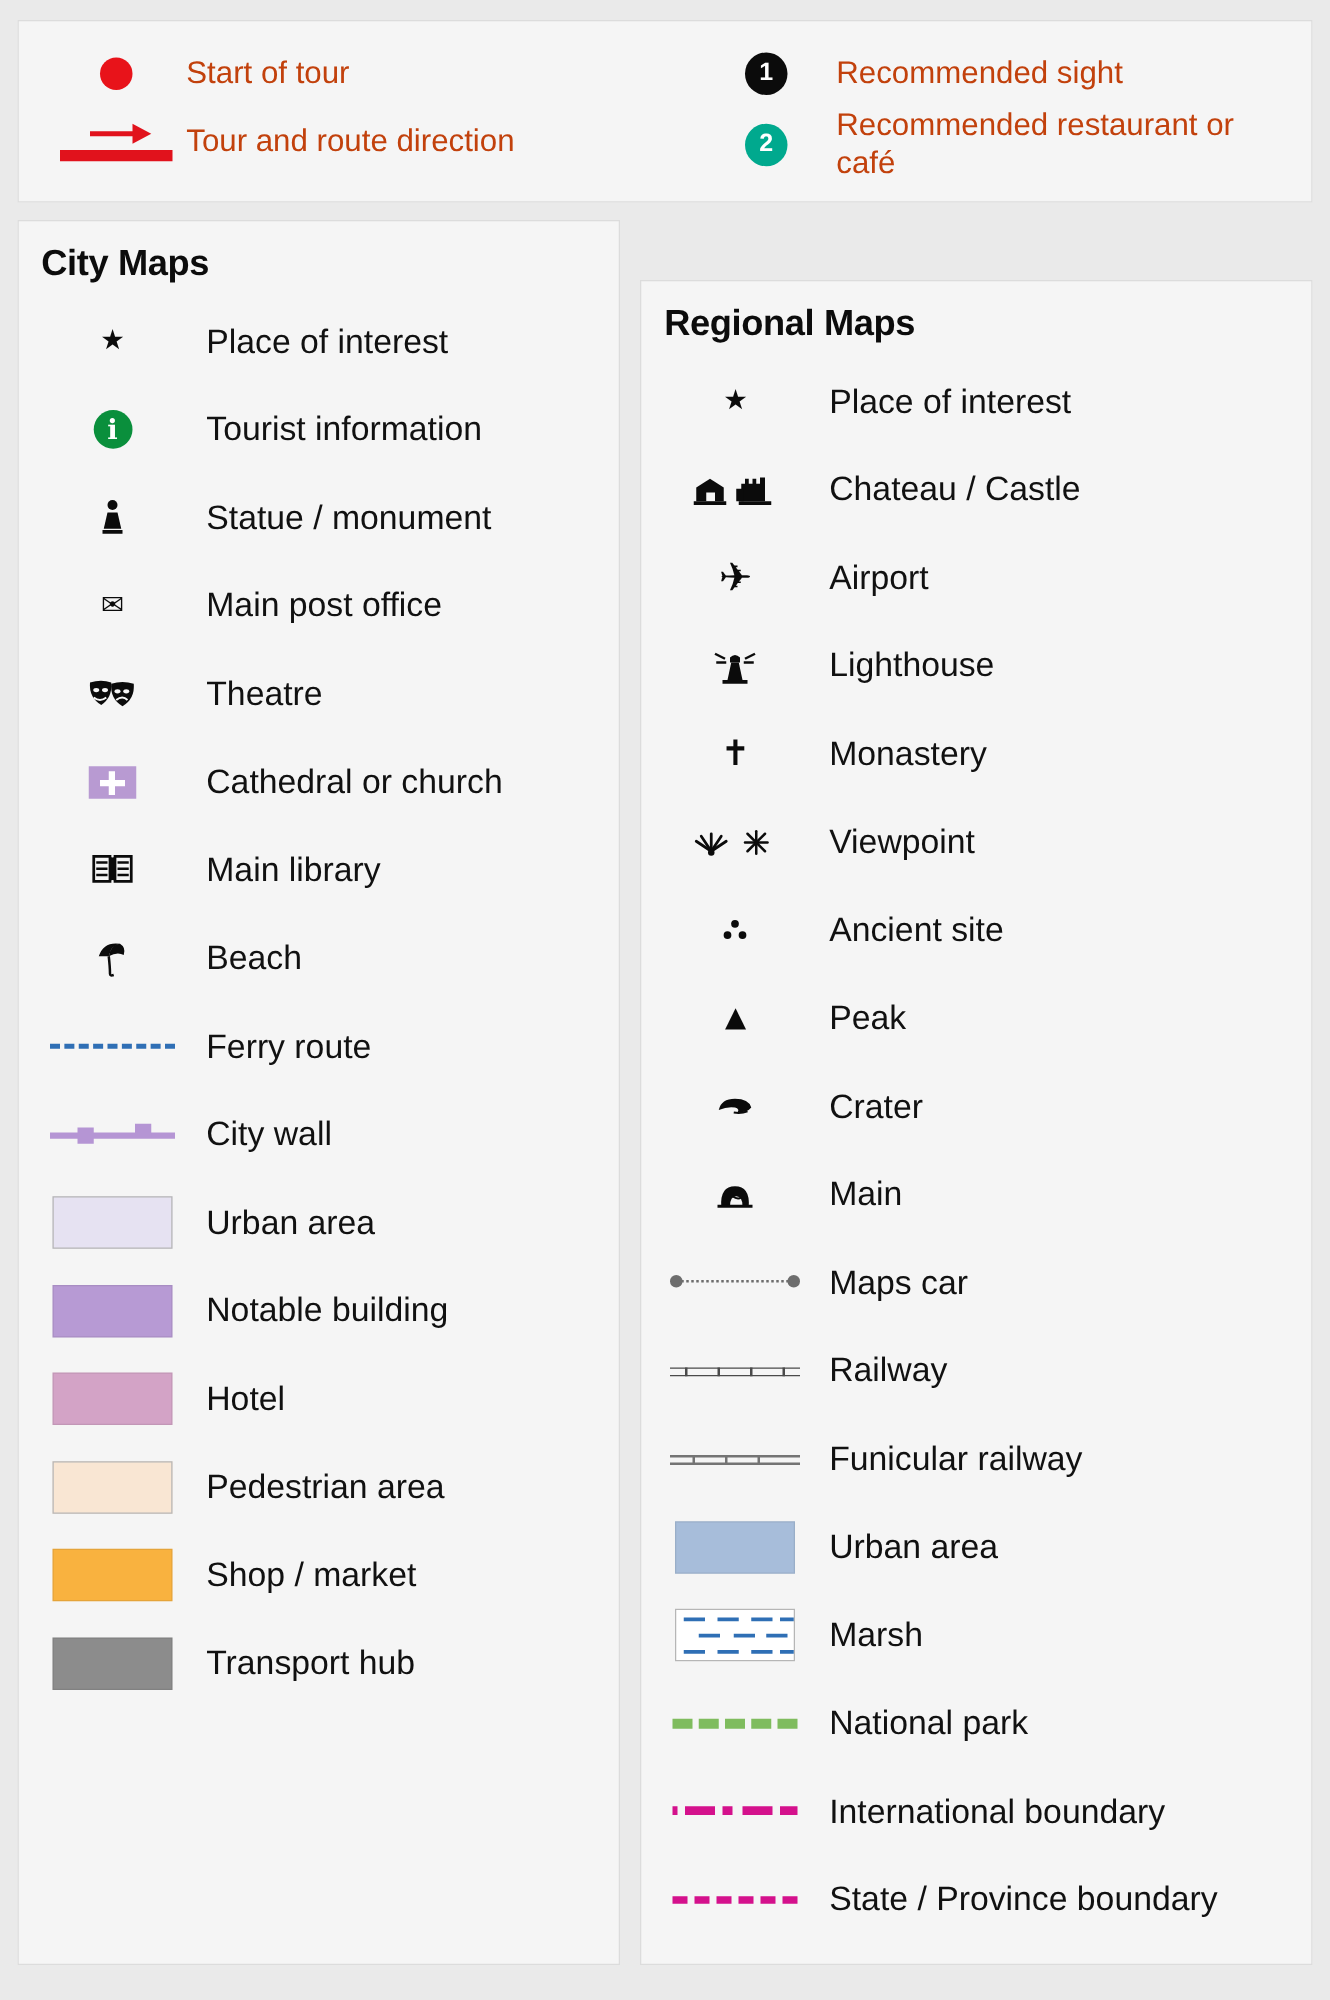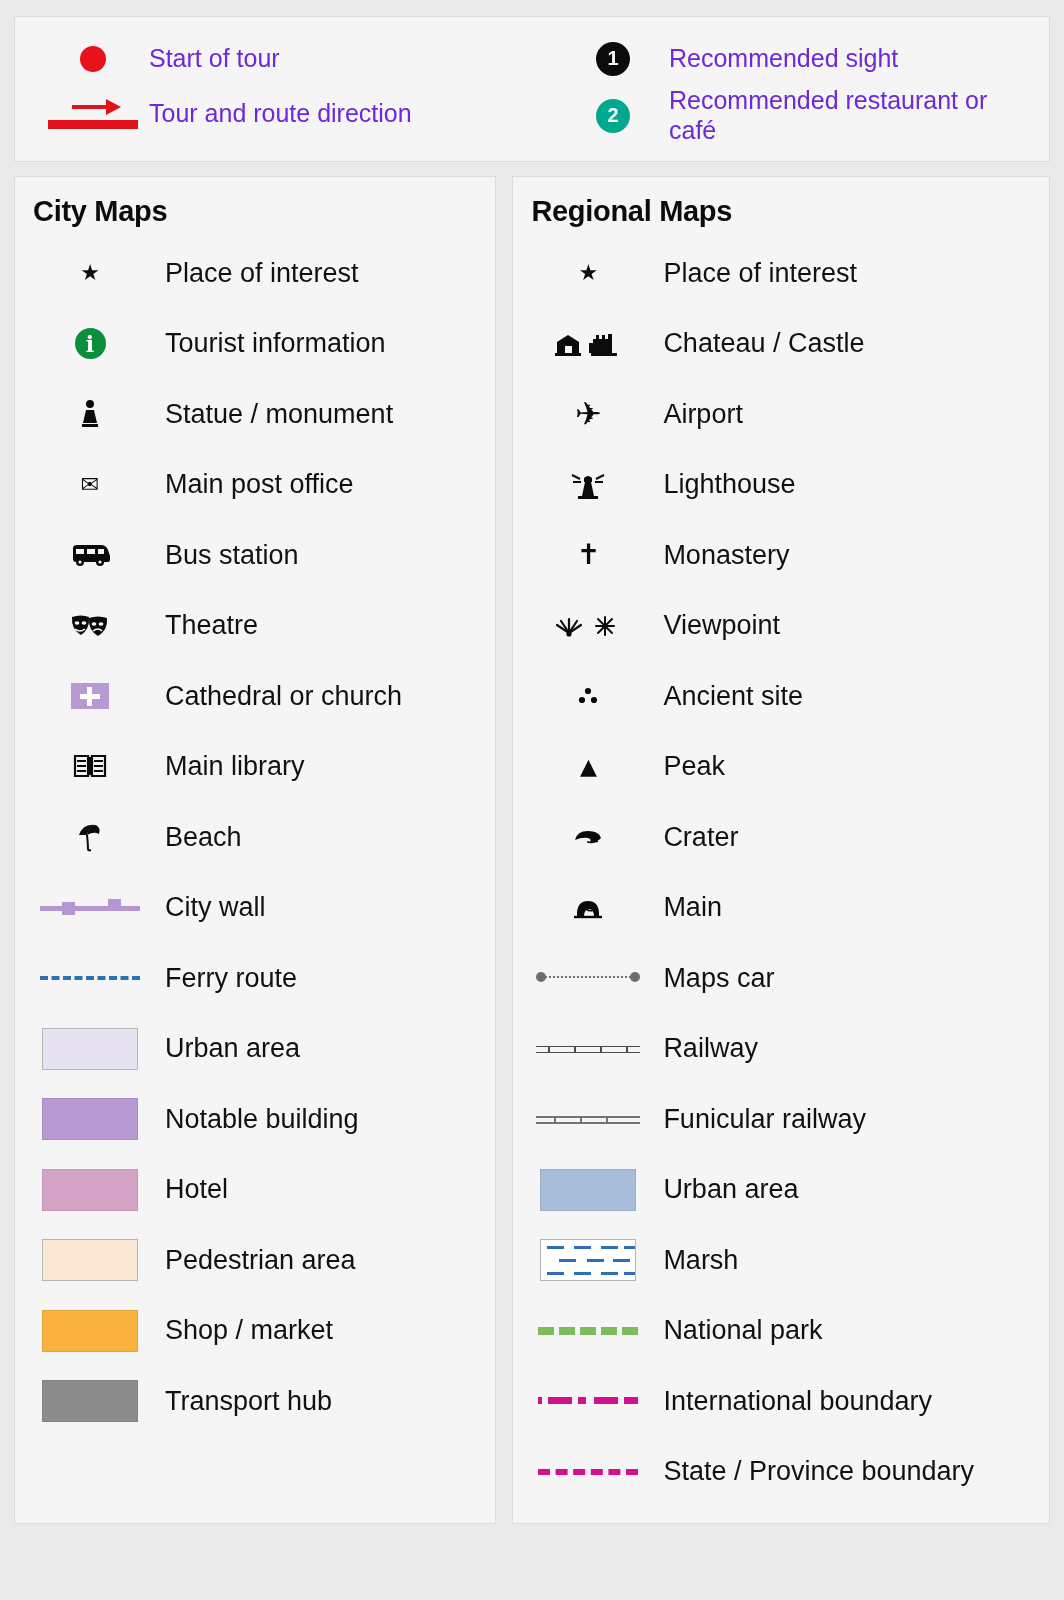--- a/index.html
+++ b/index.html
@@ -45,21 +45,21 @@
   .trow .sym {
     width: 112px;
     display: flex;
     align-items: center;
     justify-content: center;
     flex: 0 0 112px;
   }
   .trow .lbl {
     font-size: 25px;
     line-height: 1.18;
-    color: #6d28d9;
+    color: #c2410c;
   }
   .trow.two-line { align-items: center; }
 
   
   .dot-red { width: 26px; height: 26px; border-radius: 50%; background: #e8131a; }
 
   
   .tour-sym { position: relative; width: 90px; height: 34px; }
   .tour-sym .bar {
     position: absolute; left: 0; bottom: 2px;
@@ -83,21 +83,21 @@
     display: flex; align-items: center; justify-content: center;
     color: #fff; font-size: 20px; font-weight: bold;
     font-family: "Liberation Sans", sans-serif;
   }
   .badge.black { background: #0b0b0b; }
   .badge.teal  { background: #00a98e; }
 
   
   .columns { display: flex; gap: 16px; margin-top: 14px; }
   .col { width: 489px; padding: 14px 0 16px 0; }
-  .col.regional { width: 545px; }
+  .col.regional { width: 545px; margin-top: 48px; }
 
   .col-title {
     font-size: 29px;
     font-weight: bold;
     letter-spacing: -0.3px;
     margin: 4px 0 10px 18px;
     color: #0c0c0c;
   }
 
   .row {
@@ -266,35 +266,20 @@
         <div class="lbl">Statue / monument</div>
       </div>
 
       <div class="row">
         <div class="sym">
             <span class="glyph sm">✉</span>
           </div>
         <div class="lbl">Main post office</div>
       </div>
 
-      <div class="row">
-        <div class="sym">
-          <svg width="40" height="22" viewBox="0 0 40 22">
-            <path d="M3 4 q0 -3 4 -3 h24 q5 0 7 5 l2 6 v4 q0 2 -2 2 h-32 q-3 0 -3 -3 z" fill="#0b0b0b"></path>
-            <rect x="6" y="5" width="8" height="5" fill="#f5f5f5"></rect>
-            <rect x="17" y="5" width="8" height="5" fill="#f5f5f5"></rect>
-            <rect x="28" y="5" width="6" height="5" fill="#f5f5f5"></rect>
-            <circle cx="10" cy="18" r="4" fill="#0b0b0b"></circle>
-            <circle cx="30" cy="18" r="4" fill="#0b0b0b"></circle>
-            <circle cx="10" cy="18" r="1.6" fill="#f5f5f5"></circle>
-            <circle cx="30" cy="18" r="1.6" fill="#f5f5f5"></circle>
-          </svg>
-        </div>
-        <div class="lbl">Bus station</div>
-      </div>
 
       <div class="row">
         <div class="sym">
           <svg width="40" height="24" viewBox="0 0 40 24">
             <path d="M2 3 q9 -3 17 0 q1 12 -8 18 q-10 -6 -9 -18 z" fill="#0b0b0b"></path>
             <path d="M19 4 q9 -3 18 0 q1 12 -9 18 q-10 -6 -9 -18 z" fill="#0b0b0b"></path>
             <ellipse cx="7" cy="9" rx="2.4" ry="1.7" fill="#f5f5f5"></ellipse>
             <ellipse cx="14" cy="9" rx="2.4" ry="1.7" fill="#f5f5f5"></ellipse>
             <ellipse cx="24" cy="10" rx="2.4" ry="1.7" fill="#f5f5f5"></ellipse>
             <ellipse cx="31" cy="10" rx="2.4" ry="1.7" fill="#f5f5f5"></ellipse>
@@ -338,34 +323,34 @@
             <path d="M3 13 q4 -12 17 -10 q-7 1 -9 10 z" fill="#0b0b0b"></path>
             <path d="M11 13 q2 -10 9 -10 q5 3 3 9 q-5 -3 -12 1 z" fill="#0b0b0b"></path>
             <path d="M11 13 q1 9 1 14 q0 2 3 1" stroke="#0b0b0b" stroke-width="2" fill="none"></path>
           </svg>
         </div>
         <div class="lbl">Beach</div>
       </div>
 
       <div class="row">
         <div class="sym">
+            <div class="ferry"></div>
+          </div>
+        <div class="lbl">Ferry route</div>
+      </div>
+
+      <div class="row">
+        <div class="sym">
           <div class="citywall">
               <span class="wline"></span>
               <span class="t1"></span>
               <span class="t2"></span>
             </div>
         </div>
         <div class="lbl">City wall</div>
-      </div>
-
-      <div class="row">
-        <div class="sym">
-            <div class="ferry"></div>
-          </div>
-        <div class="lbl">Ferry route</div>
       </div>
 
       <div class="row">
         <div class="sym">
             <div class="swatch" style="background:#e6e2f2"></div>
           </div>
         <div class="lbl">Urban area</div>
       </div>
 
       <div class="row">

